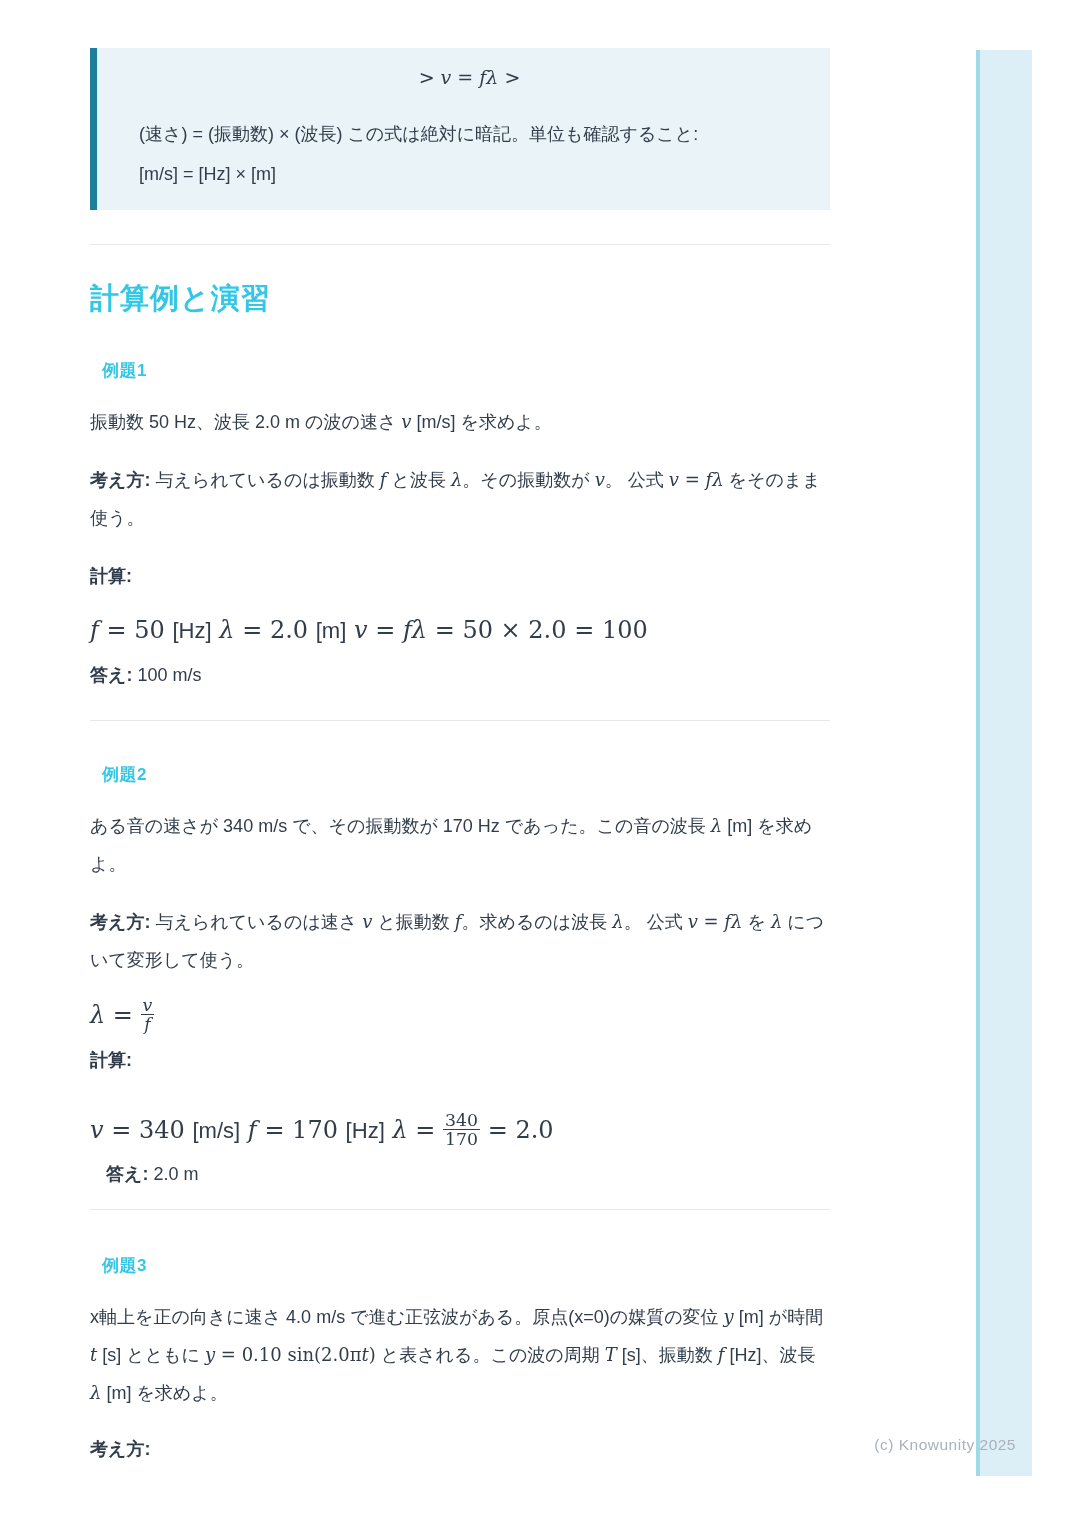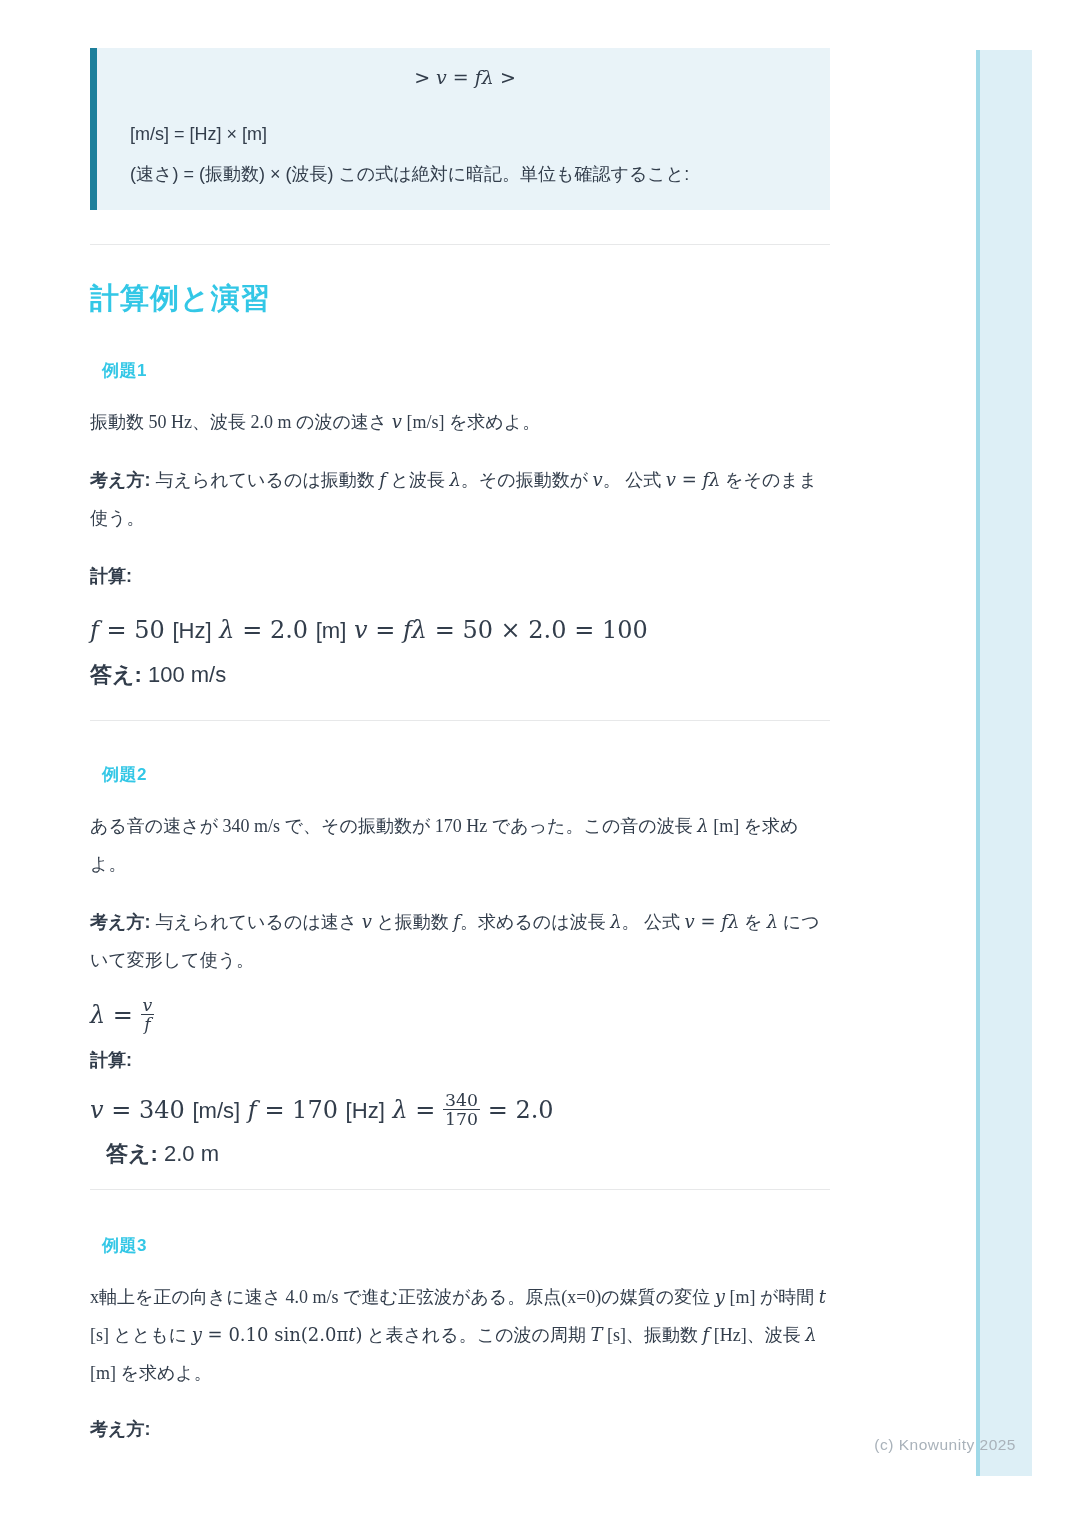--- a/index.html
+++ b/index.html
@@ -22,21 +22,21 @@
   .content {
     position: absolute;
     left: 90px; top: 0;
     width: 740px;
     z-index: 1;
   }
   blockquote.bq {
     margin: 48px 0 0 0;
     background: var(--quote_bg, #e9f3f8);
     border-left: 7px solid var(--accent_teal, #1d7f9b);
-    padding: 14px 30px 16px 33px;
+    padding: 14px 30px 16px 42px;
     box-sizing: border-box;
   }
   .bq-formula {
     text-align: center;
     font-size: 19px;
     line-height: 30px;
     font-family: "DejaVu Serif", "Liberation Serif", serif;
   }
   .bq-body { margin-top: 22px; font-size: 18px; line-height: 40px; }
   hr.divider {
@@ -62,26 +62,26 @@
   .para { margin-top: 18px; font-size: 18px; line-height: 38px; }
   .approach { margin-top: 20px; }
   .calc-label { margin-top: 20px; font-weight: bold; }
   .tight { margin-top: 4px; }
   .math-line {
     margin-top: 18px;
     font-size: 24px; line-height: 34px;
     font-family: "DejaVu Serif", "Liberation Serif", serif;
   }
   .lambda-line { margin-top: 14px; line-height: 44px; }
-  .answer { margin-top: 8px; font-size: 22px; line-height: 38px; }
+  .answer { margin-top: 8px; font-size: 18px; line-height: 38px; }
   .label { font-weight: bold; font-family: "Liberation Sans", sans-serif; font-style: normal; }
   .var { font-family: "DejaVu Serif", "Liberation Serif", serif; font-style: italic; }
   .plain { font-family: "DejaVu Serif", "Liberation Serif", serif; font-style: normal; }
   .unit { font-family: "Liberation Sans", sans-serif; font-style: normal; font-size: 0.92em; }
-  .text { font-family: Liberation Serif, serif; font-style: normal; text-align: right; }
+  .text { font-family: Liberation Sans, sans-serif; font-style: normal; text-align: right; }
   .frac {
     display: inline-block;
     vertical-align: -0.4em;
     text-align: center;
     line-height: 1.05;
     font-size: 0.72em;
   }
   .frac .num { display: block; border-bottom: 1.5px solid currentColor; padding: 0 2px; }
   .frac .den { display: block; }
   .frac .var { font-style: italic; }
@@ -97,22 +97,22 @@
 </head>
 <body style="--accent_teal: #1d7f9b; --heading_cyan: #33c7e6; --quote_bg: #e9f3f8; --text: #323d4b; --divider: #e7e8e9; --strip_fill: #ddeff6; --strip_edge: #a0d9e8; --footer_text: #a9b2ba;">
 
 <div class="side-strip"></div>
 
 <div class="content">
 
   <blockquote class="bq">
     <div class="bq-formula"><span class="plain">&gt; </span><span class="var">v</span><span class="plain"> = </span><span class="var">fλ</span><span class="plain"> &gt;</span></div>
     <div class="bq-body">
+      <div>(速さ) = (振動数) × (波長) この式は絶対に暗記。単位も確認すること:</div>
       <div>[m/s] = [Hz] × [m]</div>
-      <div>(速さ) = (振動数) × (波長) この式は絶対に暗記。単位も確認すること:</div>
     </div>
   </blockquote>
 
   <hr class="divider">
 
   <h2 class="section-title">計算例と演習</h2>
 
   <section>
     <h3 class="example-title">例題1</h3>
     <p class="para"><span class="text">振動数 50 Hz、波長 2.0 m の波の速さ </span><span class="var">v</span><span class="text"> [m/s] を求めよ。</span></p>
@@ -128,21 +128,21 @@
   <hr class="divider" style="margin-top:26px;">
 
   <section>
     <h3 class="example-title">例題2</h3>
     <p class="para"><span class="text">ある音の速さが 340 m/s で、その振動数が 170 Hz であった。この音の波長 </span><span class="var">λ</span><span class="text"> [m] を求めよ。</span></p>
     <p class="para approach"><span class="label">考え方: </span><span class="text">与えられているのは速さ </span><span class="var">v</span><span class="text"> と振動数 </span><span class="var">f</span><span class="text">。求めるのは波長 </span><span class="var">λ</span><span class="text">。 公式 </span><span class="var">v</span><span class="plain"> = </span><span class="var">fλ</span><span class="text"> を </span><span class="var">λ</span><span class="text"> について変形して使う。</span></p>
     <p class="math-line lambda-line">
       <span class="var">λ</span><span class="plain"> = </span><span class="frac"><span class="num var">v</span><span class="den var">f</span></span>
     </p>
     <p class="para calc-label tight">計算:</p>
-    <p class="math-line" style="margin-top:11px; line-height:40px;">
+    <p class="math-line" style="margin-top:31px; line-height:40px;">
       <span><span class="var">v</span><span class="plain"> = 340 </span><span class="unit">[m/s]</span><span class="plain"> </span><span class="var">f</span><span class="plain"> = 170 </span><span class="unit">[Hz]</span><span class="plain"> </span><span class="var">λ</span><span class="plain"> = </span></span><span class="frac"><span class="num plain">340</span><span class="den plain">170</span></span><span><span class="plain"> = 2.0</span></span>
     </p>
     <p class="answer" style="margin-top:4px;margin-left:16px;">
       <span class="label">答え:</span>
       <span>2.0 m</span>
     </p>
   </section>
 
   <hr class="divider" style="margin-top:16px;">
 

